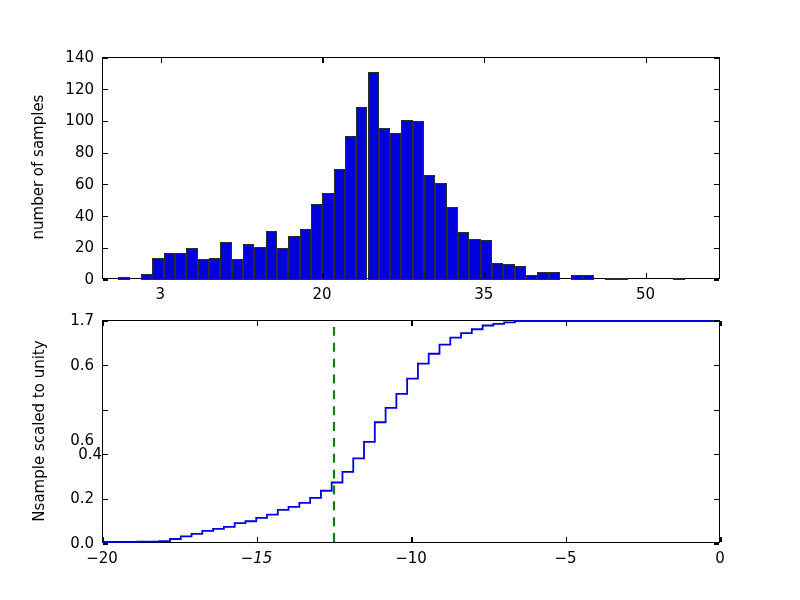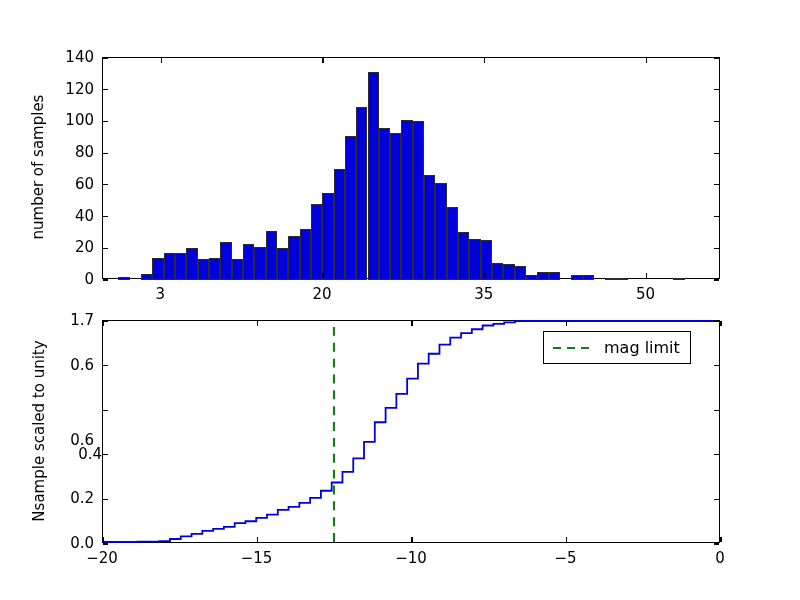--- a/index.html
+++ b/index.html
@@ -262,32 +262,24 @@
         <div class="tick tick-y left-in" style="top: 133.2px;"></div>
         <div class="tick tick-y right-in" style="top: 133.2px;"></div>
         <div class="tick tick-y left-in" style="top: 88.6px;"></div>
         <div class="tick tick-y right-in" style="top: 88.6px;"></div>
         <div class="tick tick-y left-in" style="top: 44px;"></div>
         <div class="tick tick-y right-in" style="top: 44px;"></div>
         <div class="tick tick-y left-in" style="top: -0.6px;"></div>
         <div class="tick tick-y right-in" style="top: -0.6px;"></div>
       </div>
 
-    <div id="legend">
-      <span class="legend-sample">
-        <svg width="38" height="14" viewBox="0 0 38 14">
-          <line x1="1" y1="7" x2="37" y2="7" stroke="#1a7a1a" stroke-width="2.2" stroke-dasharray="8,6"></line>
-        </svg>
-      </span>
-      <span class="legend-text">mag limit</span>
-    </div>
   </div>
   <div id="bottom-ticklabels-x">
       <div class="ticklabel ticklabel-x" style="left: 102px; top: 549px;">−20</div>
-      <div class="ticklabel ticklabel-x" style="left: 256.5px; top: 549px;">−15</div>
+      <div class="ticklabel ticklabel-x" style="left: 256.5px; top: 549px; font-style: italic;">−15</div>
       <div class="ticklabel ticklabel-x" style="left: 411px; top: 549px;">−10</div>
       <div class="ticklabel ticklabel-x" style="left: 565.5px; top: 549px;">−5</div>
       <div class="ticklabel ticklabel-x" style="left: 720px; top: 549px;">0</div>
     </div>
   <div id="bottom-ticklabels-y">
       <div class="ticklabel ticklabel-y" style="top: 543px; left: 0px; width: 94px;">0.0</div>
       <div class="ticklabel ticklabel-y" style="top: 498.4px; left: 0px; width: 94px;">0.2</div>
       <div class="ticklabel ticklabel-y" style="top: 453.8px; left: 8px; width: 94px;">0.4</div>
       <div class="ticklabel ticklabel-y" style="top: 403px; left: 0px; width: 94px; margin-top: 37px;">0.6</div>
       <div class="ticklabel ticklabel-y" style="top: 364.6px; left: 0px; width: 94px;">0.6</div>

